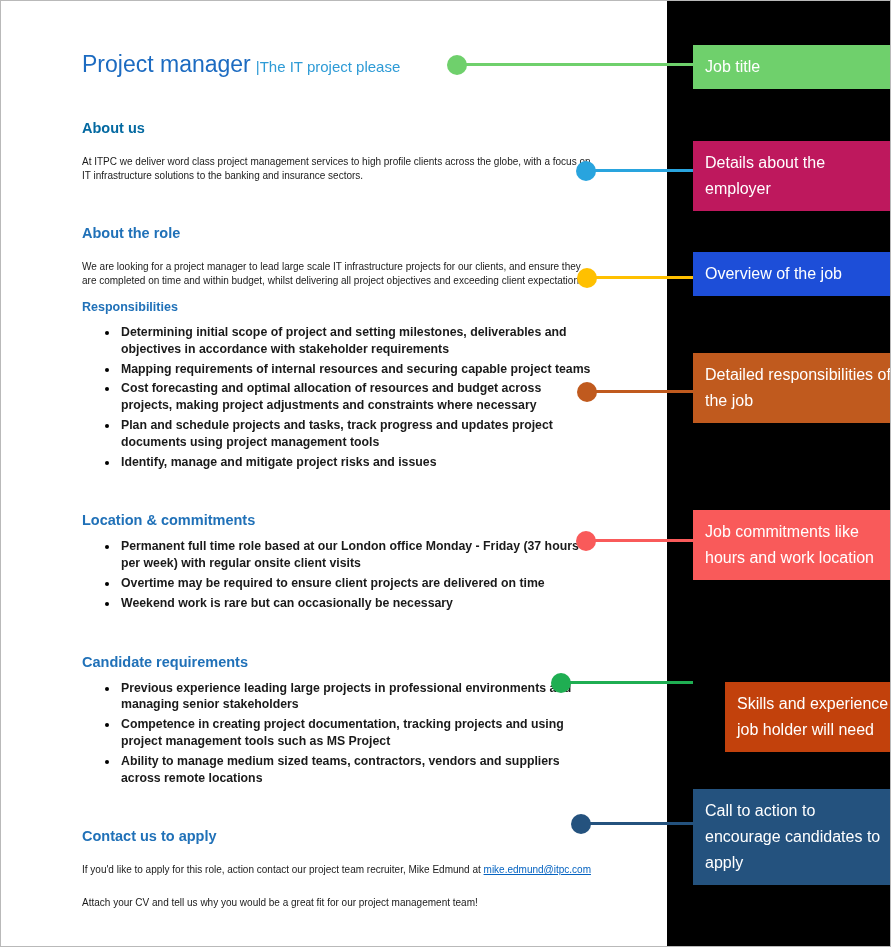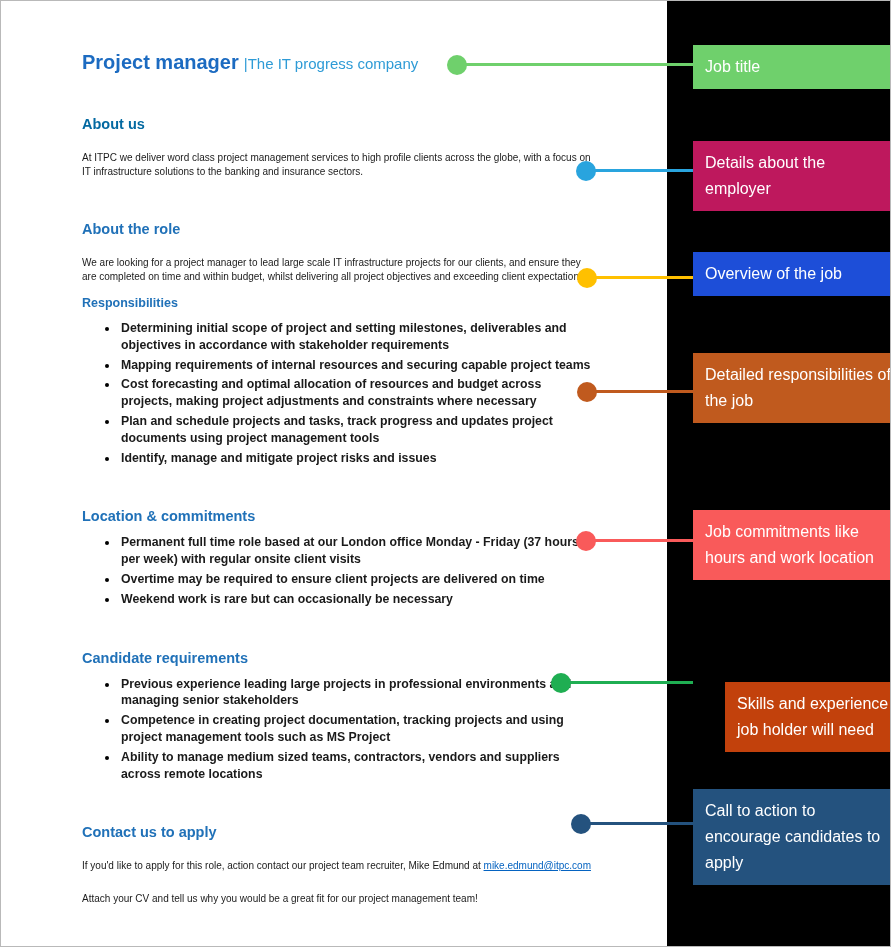--- a/index.html
+++ b/index.html
@@ -12,21 +12,21 @@
   .frame {
     position:relative; width:891px; height:947px;
     background:#ffffff; border:1px solid #b9b9b9; overflow:hidden;
   }
   
   .doc {
     position:absolute; left:0; top:0; width:668px; height:947px;
     background:#ffffff; padding:50px 76px 20px 81px; overflow:hidden;
   }
   .title-row { white-space:nowrap; }
-  .doc-title { font-size:20px; font-weight:bold; letter-spacing:0; }
+  .doc-title { font-size:23px; font-weight:normal; letter-spacing:0; }
   .doc-subtitle { font-size:15px; margin-left:5px; }
   h2.sec { font-size:14.5px; font-weight:bold; margin-top:42px; }
   h3.subsec { font-size:12.5px; font-weight:bold; margin-top:12px; }
   p.body {
     font-size:10px; line-height:14px; color:#1a1a1a; margin-top:19px;
     max-width:511px;
   }
   ul.bullets { list-style:none; margin-top:10px; max-width:511px; }
   ul.bullets li {
     position:relative; padding-left:39px; font-size:12.3px;
@@ -58,21 +58,21 @@
   }
 </style>
 </head>
 <body>
 
 <div class="frame">
 
   <div class="doc">
 
     <div class="title-row">
-      <span class="doc-title" style="color: rgb(28, 107, 193);">Project manager</span><span class="doc-subtitle" style="color: rgb(46, 155, 214);">|The IT progress company</span>
+      <span class="doc-title" style="color: rgb(28, 107, 193);">Project manager</span><span class="doc-subtitle" style="color: rgb(46, 155, 214);">|The IT project please</span>
     </div>
 
     <h2 class="sec" style="color: #0369a1;">About us</h2>
     <p class="body">At ITPC we deliver word class project management services to high profile clients across the globe, with a focus on IT infrastructure solutions to the banking and insurance sectors.</p>
 
     <h2 class="sec mt-about-role" style="color: rgb(32, 113, 184);">About the role</h2>
     <p class="body">We are looking for a project manager to lead large scale IT infrastructure projects for our clients, and ensure they are completed on time and within budget, whilst delivering all project objectives and exceeding client expectations.</p>
 
     <h3 class="subsec" style="color: rgb(32, 113, 184);">Responsibilities</h3>
     <ul class="bullets">

